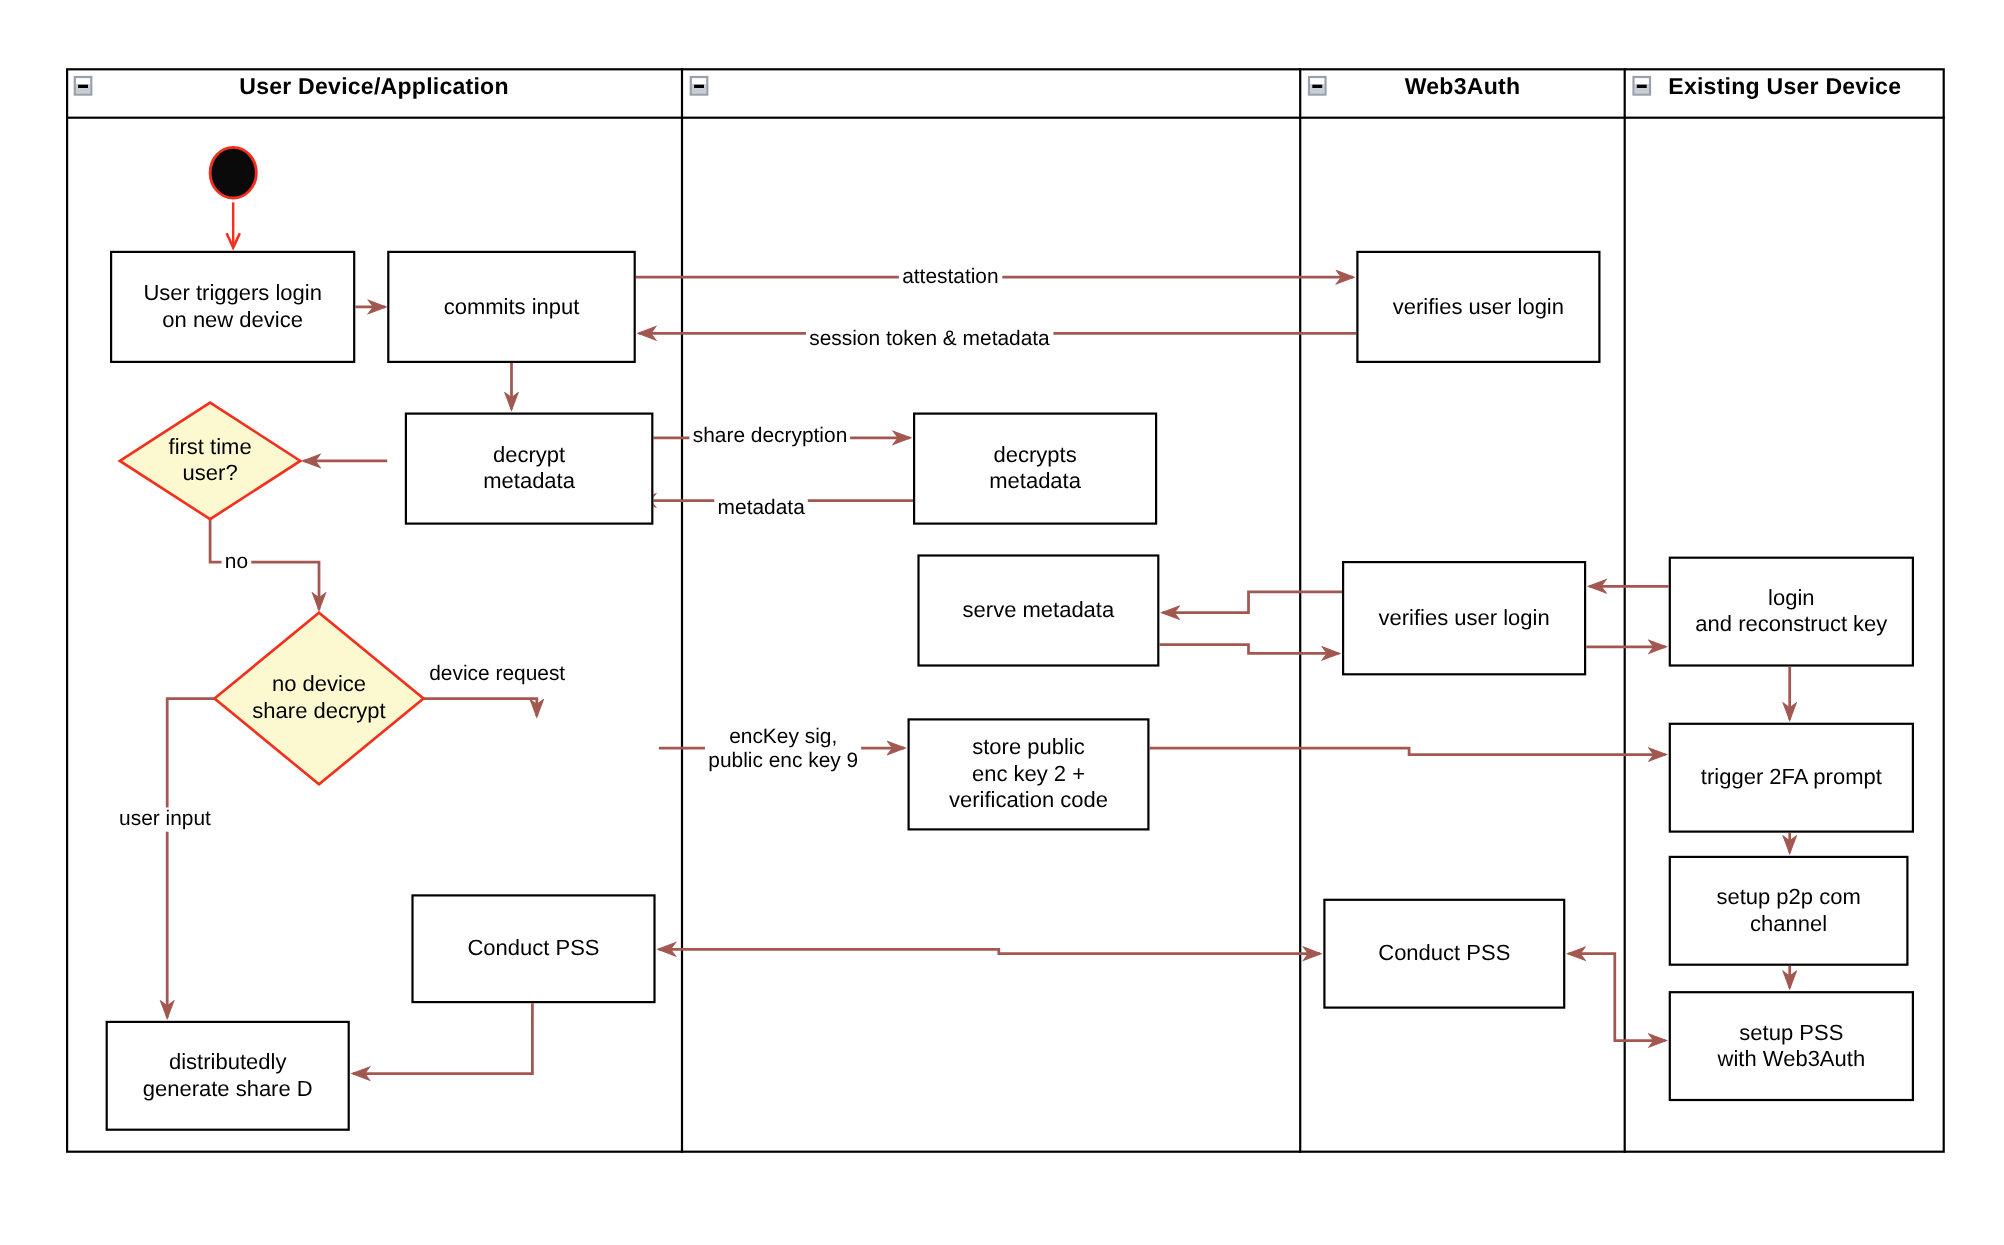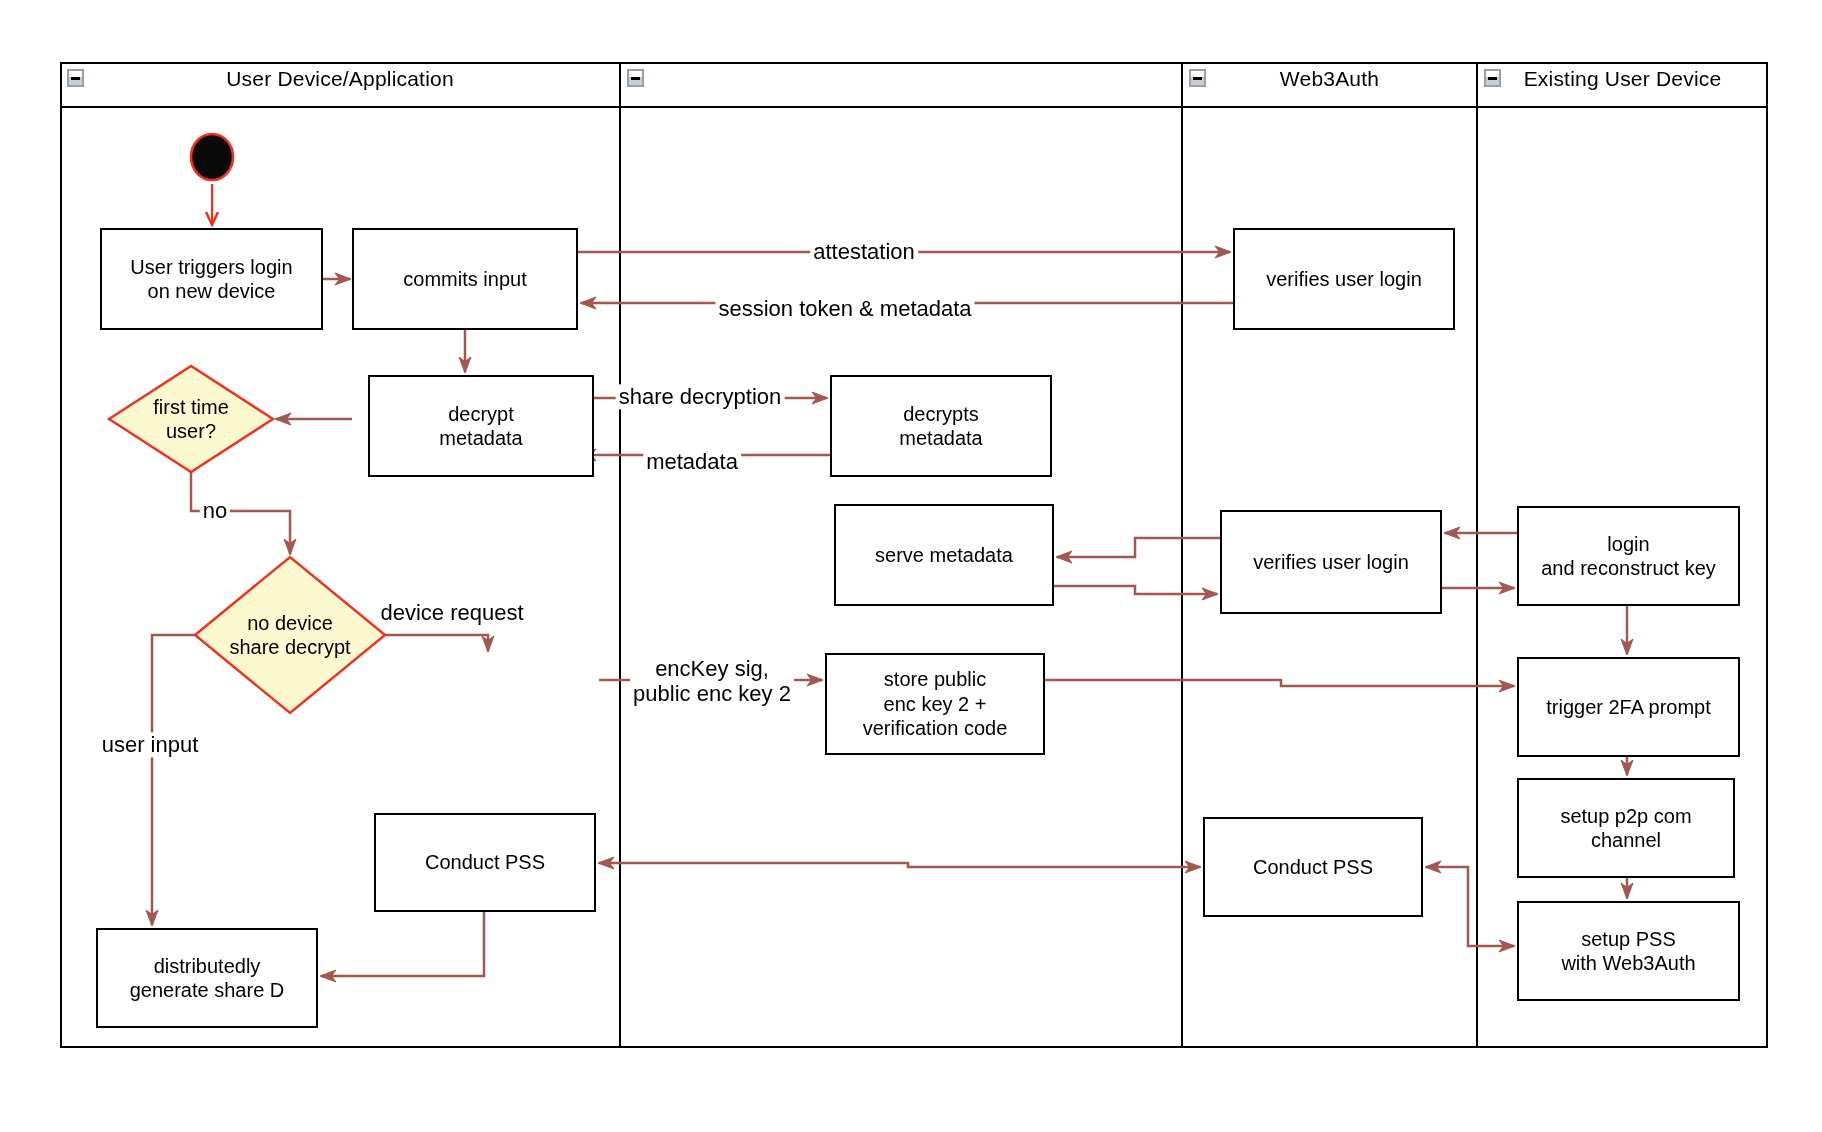--- a/index.html
+++ b/index.html
@@ -2,32 +2,32 @@
 <html><head>
 <meta charset="utf-8">
 <style>
   html,body{margin:0;padding:0;background:#ffffff;}
   body{width:1822px;height:1132px;font-family:"Liberation Sans", sans-serif;color:#000;}
   #diagram{position:relative;width:1822px;height:1132px;background:#fff;overflow:hidden;}
   .frame{position:absolute;left:60px;top:62px;width:1708px;height:986px;border:2px solid #000;box-sizing:border-box;}
   .hline{position:absolute;left:60px;top:106px;width:1708px;height:2px;background:#000;}
   .vline{position:absolute;top:62px;height:986px;width:2px;background:#000;}
   .lane-title{position:absolute;top:62px;height:34px;display:flex;align-items:center;justify-content:center;
-    font-weight:normal;font-size:21px;letter-spacing:.2px;white-space:nowrap;}
+    font-weight:bold;font-size:21px;letter-spacing:.2px;white-space:nowrap;}
   .collapse-icon{position:absolute;width:17px;height:18px;box-sizing:border-box;border:2px solid #98a0ab;
     background:linear-gradient(#ffffff 0 40%, #c9cdd4 40% 100%);display:flex;align-items:center;justify-content:center;}
   .collapse-icon .bar{width:9px;height:3px;background:#000;}
   svg{position:absolute;left:0;top:0;}
   .node{position:absolute;box-sizing:border-box;border:2.5px solid #000;background:#fff;
     display:flex;align-items:center;justify-content:center;text-align:center;
     font-size:20px;line-height:1.22;white-space:pre-line;}
   .diamond-label{position:absolute;transform:translate(-50%,-50%);text-align:center;
     font-size:20px;line-height:1.22;white-space:pre-line;}
   .edge-label{position:absolute;transform:translate(-50%,-50%);text-align:center;background:#fff;
-    padding:0 3px;font-size:22px;line-height:1.15;white-space:pre-line;}
+    padding:0 3px;font-size:19px;line-height:1.15;white-space:pre-line;}
 </style>
 </head>
 <body>
 
 <div id="diagram">
     <div class="frame"></div>
     <div class="hline"></div>
     <div class="vline" style="left:619px"></div>
     <div class="vline" style="left:1181px"></div>
     <div class="vline" style="left:1476px"></div>
@@ -119,15 +119,15 @@
 user?</div>
     <div class="diamond-label" style="left:290px;top:635px">no device
 share decrypt</div>
     <div class="edge-label" style="left:864px;top:252px">attestation</div>
     <div class="edge-label" style="left:845px;top:309px">session token &amp; metadata</div>
     <div class="edge-label" style="left:700px;top:397px">share decryption</div>
     <div class="edge-label" style="left:692px;top:462px">metadata</div>
     <div class="edge-label" style="left:215px;top:511px">no</div>
     <div class="edge-label" style="left:452px;top:613px">device request</div>
     <div class="edge-label" style="left:712px;top:681px">encKey sig,
-public enc key 2</div>
+public enc key 9</div>
     <div class="edge-label" style="left:150px;top:745px">user input</div>
   </div>
 
 </body></html>

